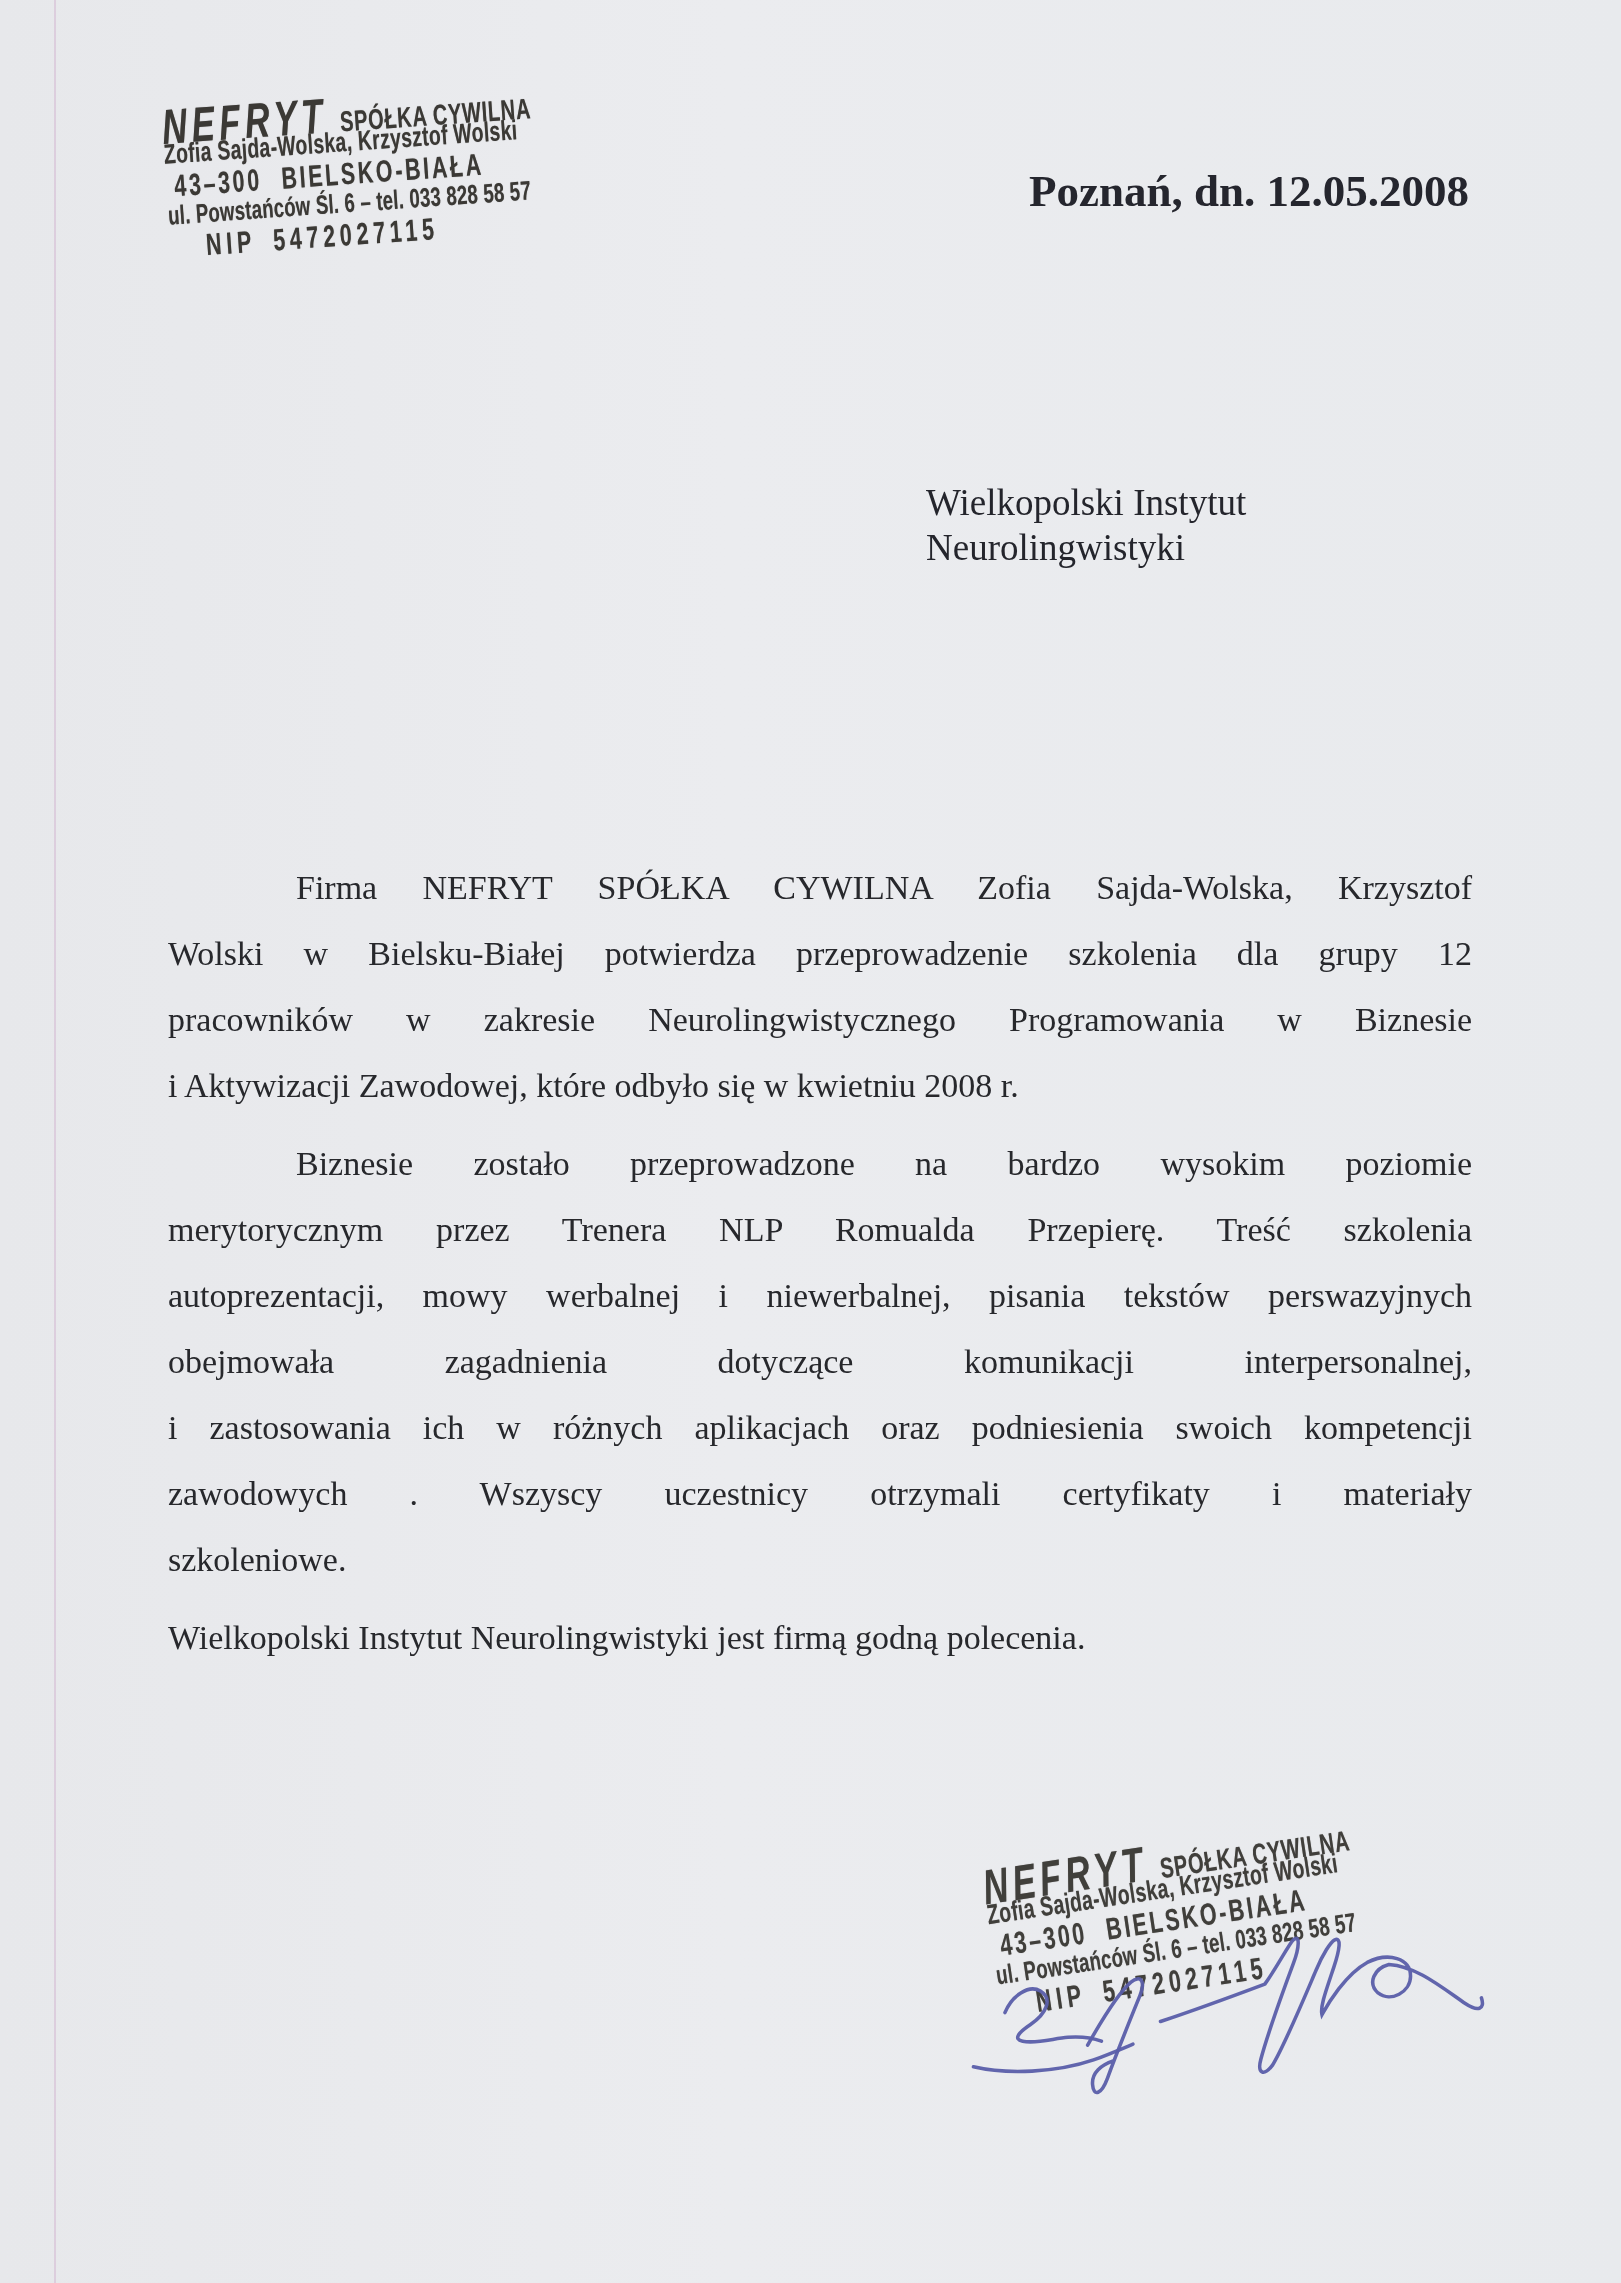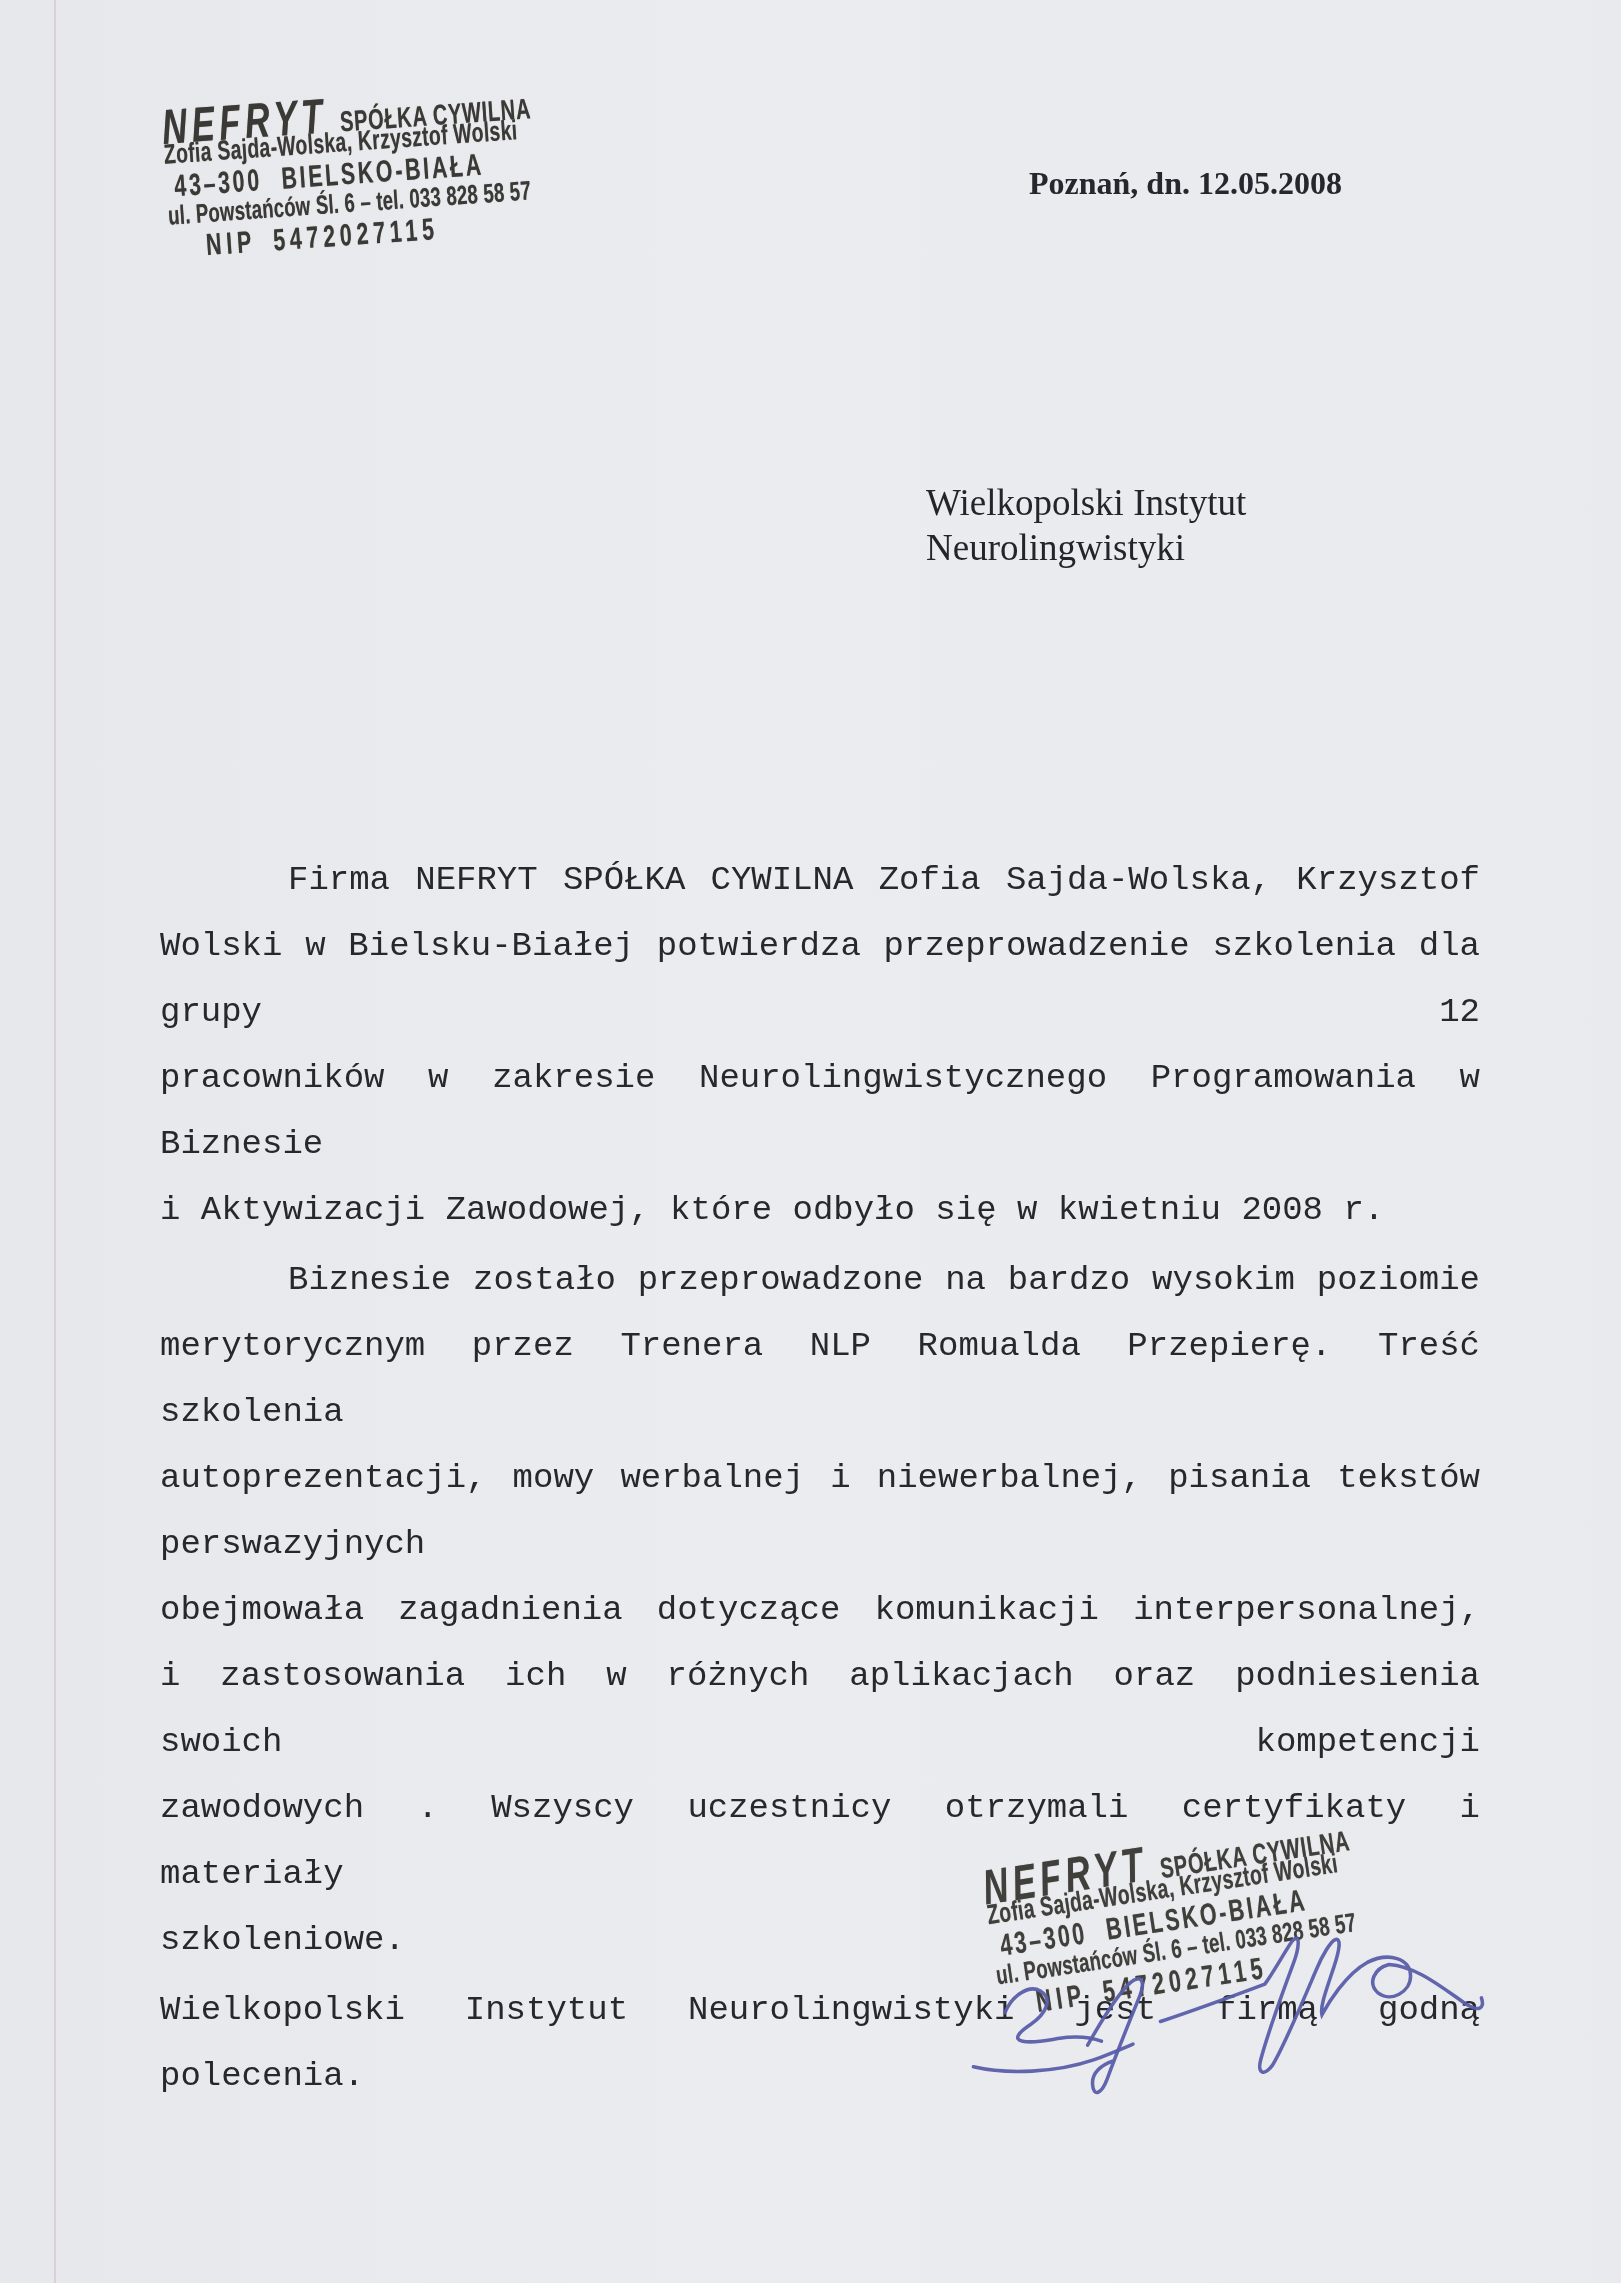--- a/index.html
+++ b/index.html
@@ -42,40 +42,40 @@
   .stamp .brand-suffix { font-size: 28.6px; font-weight: bold; letter-spacing: 1px; }
   .stamp .l2 { font-size: 27.6px; font-weight: bold; letter-spacing: 0.5px; line-height: 30.5px; }
   .stamp .l3 { font-size: 30.5px; font-weight: bold; letter-spacing: 3.9px; word-spacing: 15.8px; line-height: 30.5px; margin-left: 11.8px; }
   .stamp .l4 { font-size: 26.6px; font-weight: bold; letter-spacing: 0.3px; line-height: 30.5px; }
   .stamp .l5 { font-size: 30.5px; font-weight: bold; letter-spacing: 6.9px; word-spacing: 9.9px; line-height: 31.5px; margin-left: 51px; }
 
   
   .date-line {
     position: absolute;
     left: 1029px; top: 165px;
-    font-size: 32px; font-weight: bold;
+    font-size: 45px; font-weight: bold;
     color: #25262e;
     white-space: nowrap;
   }
   .recipient {
     position: absolute;
     left: 926px; top: 480px;
     font-size: 37px; font-weight: normal;
     line-height: 45px;
     color: #24252c;
   }
   .letter-body {
     position: absolute;
     left: 156px; top: 843px;
     width: 1328px;
     font-size: 34px;
     line-height: 66px;
     color: #27282c;
   }
-  .para { margin: 4px; font-family: Liberation Mono, monospace; }
+  .para { margin: 12px; }
   .line { text-align: justify; text-align-last: justify; }
   .line.final { text-align-last: left; }
   .line.indent { text-indent: 128px; }
 
   
   .signature {
     position: absolute;
     left: 938px; top: 1919px;
     width: 571px; height: 207px;
     z-index: 5;

